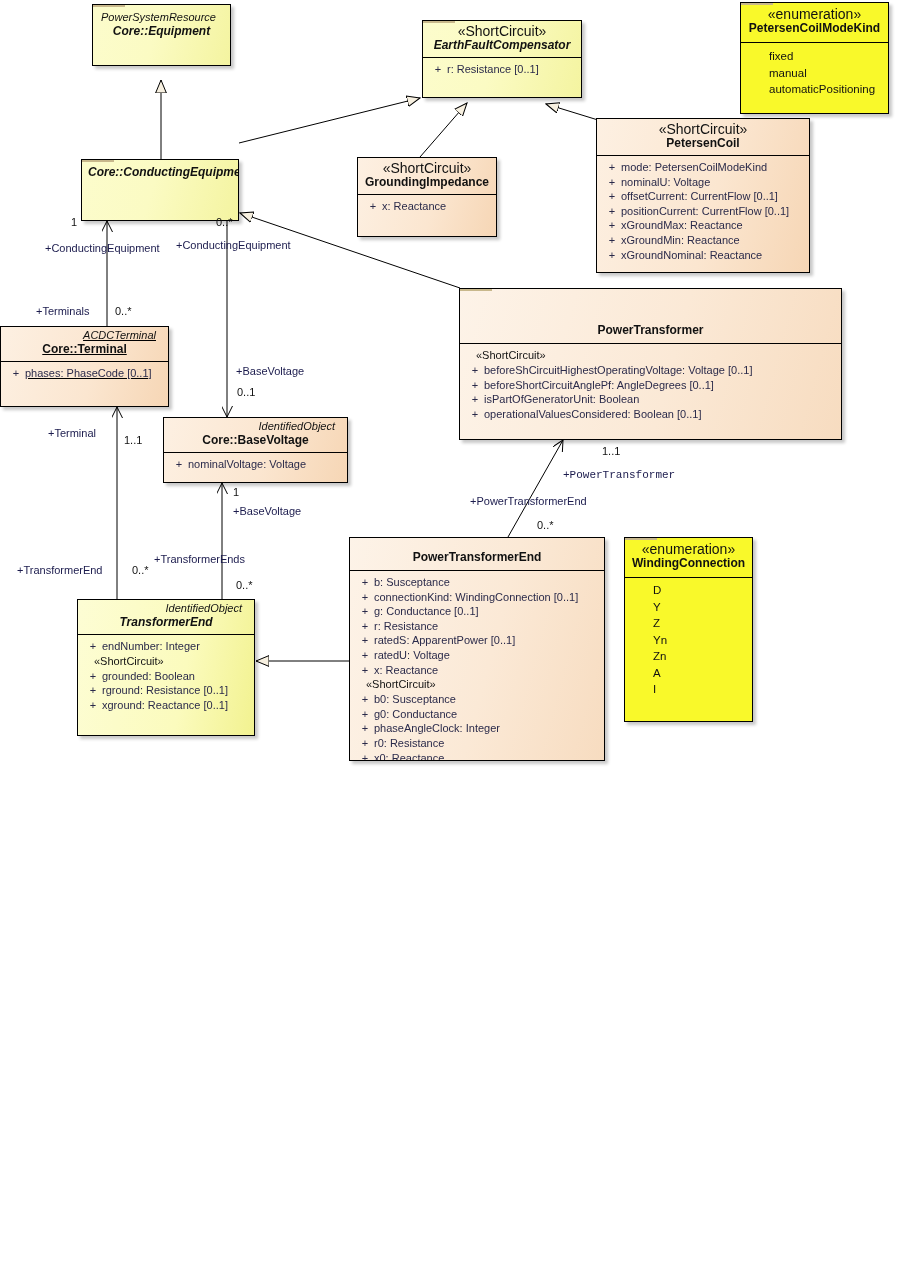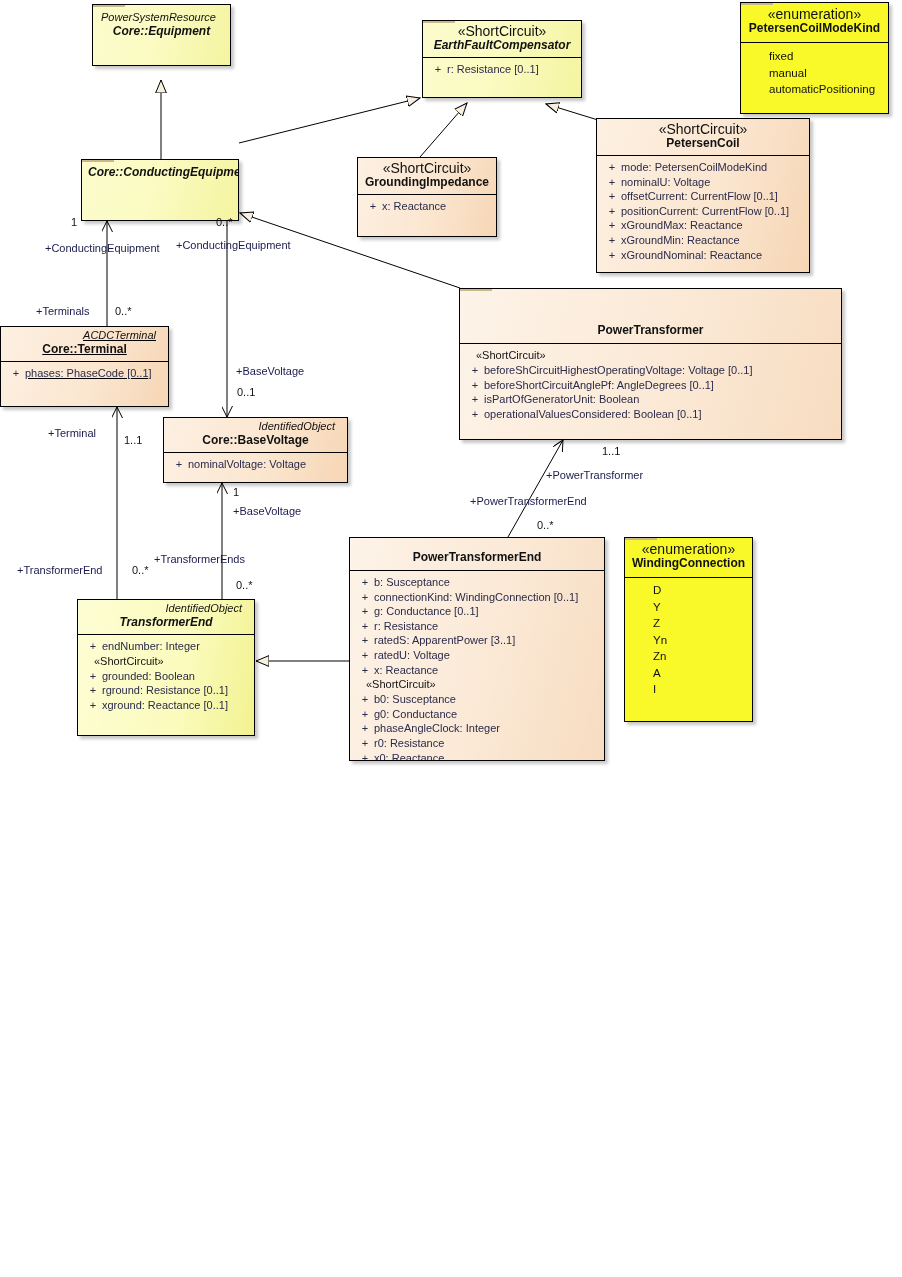--- a/index.html
+++ b/index.html
@@ -224,21 +224,21 @@
 
   <div class="cls peach2" style="left:349px;top:537px;width:256px;height:224px;">
     <div class="hdr" style="padding-top:12px;padding-bottom:5px;">
       <div class="cname">PowerTransformerEnd</div>
     </div>
     <div class="sec">
       <div class="attr"><span class="vis">+</span><span>b: Susceptance</span></div>
       <div class="attr"><span class="vis">+</span><span>connectionKind: WindingConnection [0..1]</span></div>
       <div class="attr"><span class="vis">+</span><span>g: Conductance [0..1]</span></div>
       <div class="attr"><span class="vis">+</span><span>r: Resistance</span></div>
-      <div class="attr"><span class="vis">+</span><span>ratedS: ApparentPower [3..1]</span></div>
+      <div class="attr"><span class="vis">+</span><span>ratedS: ApparentPower [0..1]</span></div>
       <div class="attr"><span class="vis">+</span><span>ratedU: Voltage</span></div>
       <div class="attr"><span class="vis">+</span><span>x: Reactance</span></div>
       <div class="grp">«ShortCircuit»</div>
       <div class="attr"><span class="vis">+</span><span>b0: Susceptance</span></div>
       <div class="attr"><span class="vis">+</span><span>g0: Conductance</span></div>
       <div class="attr"><span class="vis">+</span><span>phaseAngleClock: Integer</span></div>
       <div class="attr"><span class="vis">+</span><span>r0: Resistance</span></div>
       <div class="attr"><span class="vis">+</span><span>x0: Reactance</span></div>
     </div>
   </div>
@@ -291,18 +291,18 @@
   <div class="mult" style="left:233px;top:486px;">1</div>
   <div class="elbl" style="left:233px;top:505px;">+BaseVoltage</div>
 
   <div class="elbl" style="left:154px;top:541px;margin-top:12px;">+TransformerEnds</div>
   <div class="mult" style="left:236px;top:579px;">0..*</div>
 
   <div class="elbl" style="left:17px;top:564px;">+TransformerEnd</div>
   <div class="mult" style="left:132px;top:564px;">0..*</div>
 
   <div class="mult" style="left:602px;top:445px;">1..1</div>
-  <div class="elbl" style="left:546px;top:469px;">+PowerTransformer</div>
+  <div class="elbl" style="left:563px;top:469px;font-family:Liberation Mono, monospace;">+PowerTransformer</div>
 
   <div class="elbl" style="left:470px;top:495px;">+PowerTransformerEnd</div>
   <div class="mult" style="left:537px;top:519px;">0..*</div>
 
 </div>
 
 </body></html>

